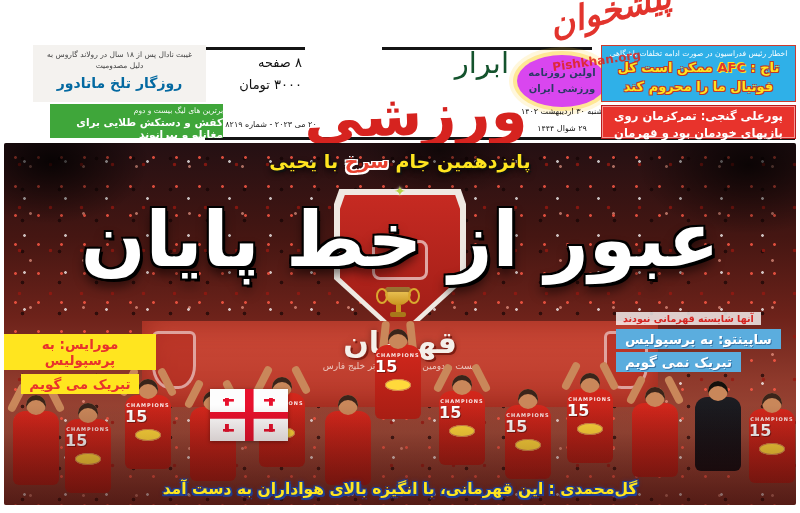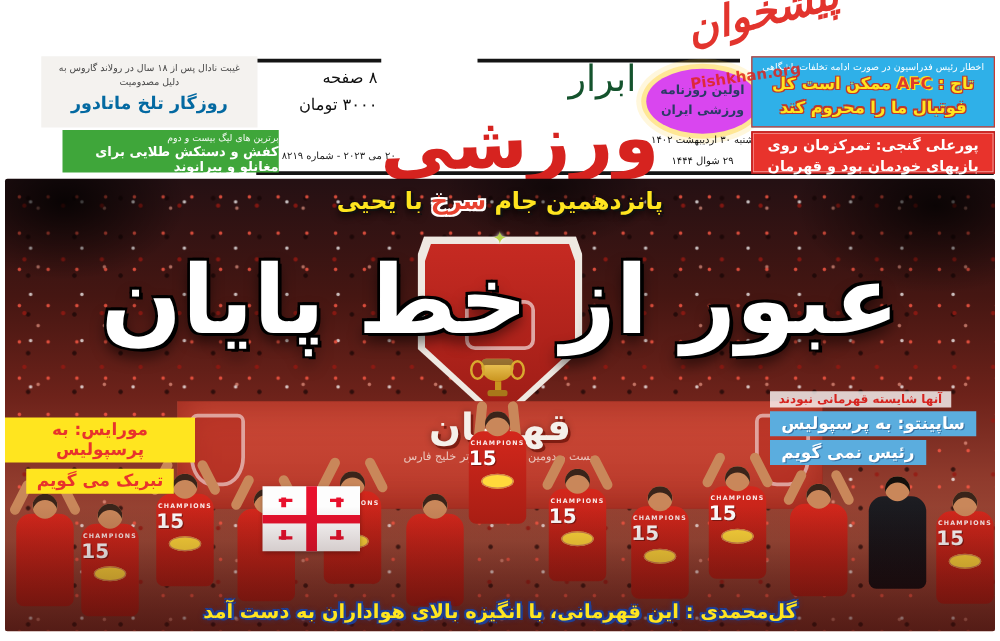--- a/index.html
+++ b/index.html
@@ -378,19 +378,19 @@
 
     <div class="stage"></div>
 
     <div class="morais">
       <span>مورایس: به پرسپولیس</span><br>
       <span>تبریک می گویم</span>
     </div>
     <div class="sapinto">
       <span class="kick">آنها شایسته قهرمانی نبودند</span><br>
       <span class="line">ساپینتو: به پرسپولیس</span><br>
-      <span class="line">رئیس نمی گویم</span>
+      <span class="line">تبریک نمی گویم</span>
     </div>
 
     <div class="caption">گل‌محمدی : این قهرمانی، با انگیزه بالای هواداران به دست آمد</div>
   </div>
 
 </div>
 
 </body></html>

